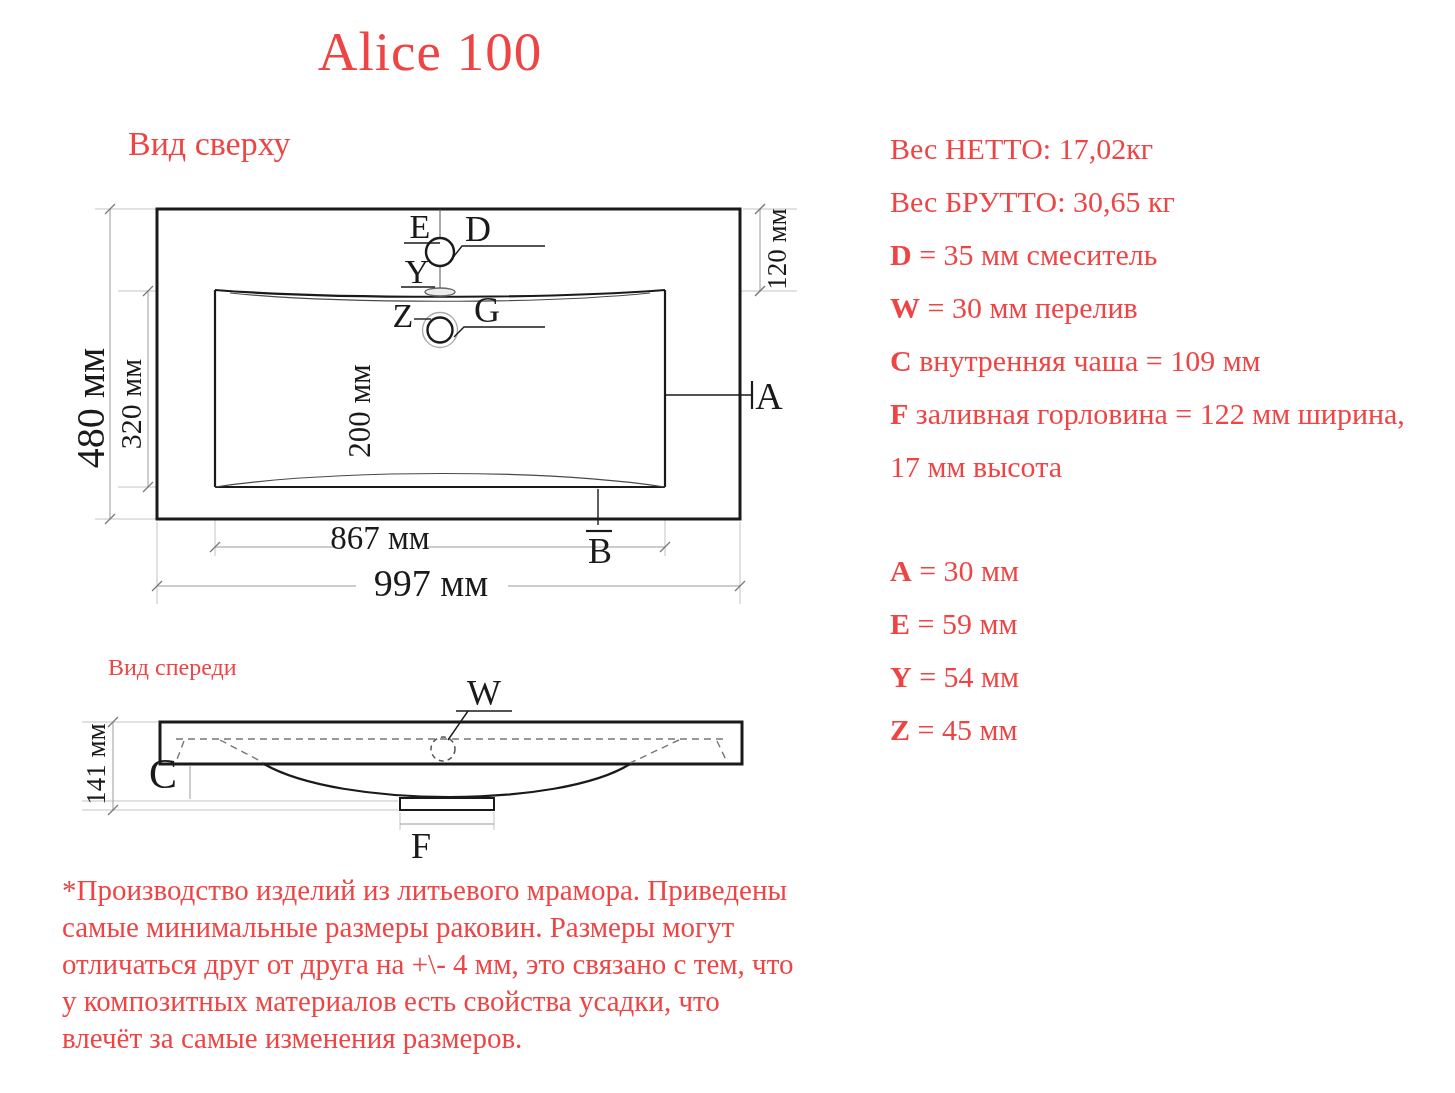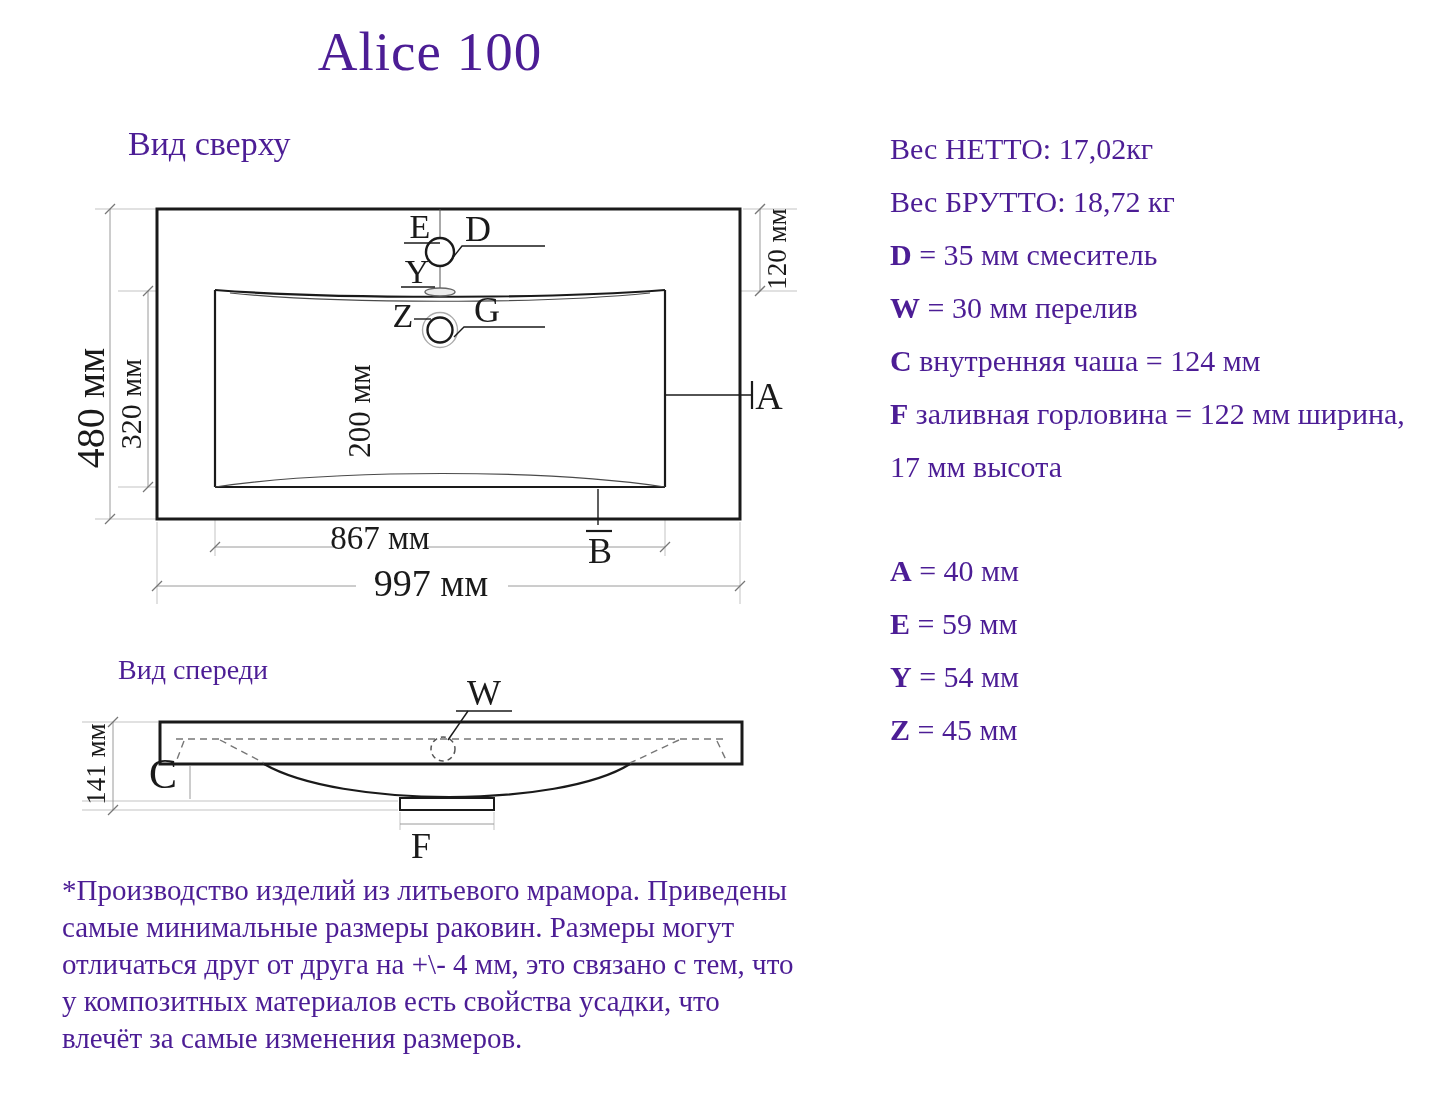--- a/index.html
+++ b/index.html
@@ -1,20 +1,20 @@
 <!DOCTYPE html>
 <html><head>
 <meta charset="utf-8">
 <style>
   html,body{margin:0;padding:0;background:#fff;}
   .canvas{position:relative;width:1452px;height:1093px;background:#ffffff;overflow:hidden;
-          font-family:"Liberation Serif","DejaVu Serif",serif;color:#4c1d95;}
+          font-family:"Liberation Serif","DejaVu Serif",serif;color:#ef4444;}
   .title{position:absolute;left:0;top:20px;width:860px;text-align:center;font-size:55px;letter-spacing:1px;}
   .vh-top{position:absolute;left:128px;top:125px;font-size:34px;}
-  .vh-front{position:absolute;left:118px;top:654px;font-size:28px;}
+  .vh-front{position:absolute;left:108px;top:654px;font-size:24px;}
   .drawing{position:absolute;left:0;top:0;}
   
   .ext{stroke:#c3c3c3;stroke-width:1;}
   .dim{stroke:#9a9a9a;stroke-width:1;}
   .tick{stroke:#777;stroke-width:1.3;}
   .thick{fill:#ffffff;stroke:#1a1a1a;stroke-width:3;}
   .mid{fill:none;stroke:#1a1a1a;stroke-width:2.2;}
   .thin2{fill:none;stroke:#4a4a4a;stroke-width:1.2;}
   .centerline{stroke:#555;stroke-width:1;}
   .hole{fill:#ffffff;stroke:#1a1a1a;stroke-width:2.4;}
@@ -152,28 +152,28 @@
 
       <text class="t36" x="484" y="705">W</text>
       <text class="t42" x="163" y="788">C</text>
       <text class="t36" x="421" y="858">F</text>
       <text class="t27" x="105" y="764" transform="rotate(-90 105 764)">141 мм</text>
     </g>
   </svg>
 
   <div class="specs">
     <div class="spec-line"><b></b><span>Вес НЕТТО: 17,02кг</span></div>
-    <div class="spec-line"><b></b><span>Вес БРУТТО: 18,72 кг</span></div>
+    <div class="spec-line"><b></b><span>Вес БРУТТО: 30,65 кг</span></div>
     <div class="spec-line"><b>D</b><span> = 35 мм смеситель</span></div>
     <div class="spec-line"><b>W</b><span> = 30 мм перелив</span></div>
-    <div class="spec-line"><b>C</b><span> внутренняя чаша = 124 мм</span></div>
+    <div class="spec-line"><b>C</b><span> внутренняя чаша = 109 мм</span></div>
     <div class="spec-line"><b>F</b><span> заливная горловина = 122 мм ширина,</span></div>
     <div class="spec-line"><b></b><span>17 мм высота</span></div>
     <div class="spec-gap"></div>
-    <div class="spec-line"><b>A</b><span> = 40 мм</span></div>
+    <div class="spec-line"><b>A</b><span> = 30 мм</span></div>
     <div class="spec-line"><b>E</b><span> = 59 мм</span></div>
     <div class="spec-line"><b>Y</b><span> = 54 мм</span></div>
     <div class="spec-line"><b>Z</b><span> = 45 мм</span></div>
   </div>
 
   <div class="footnote">
     <div>*Производство изделий из литьевого мрамора. Приведены</div>
     <div>самые минимальные размеры раковин. Размеры могут</div>
     <div>отличаться друг от друга на +\- 4 мм, это связано с тем, что</div>
     <div>у композитных материалов есть свойства усадки, что</div>

